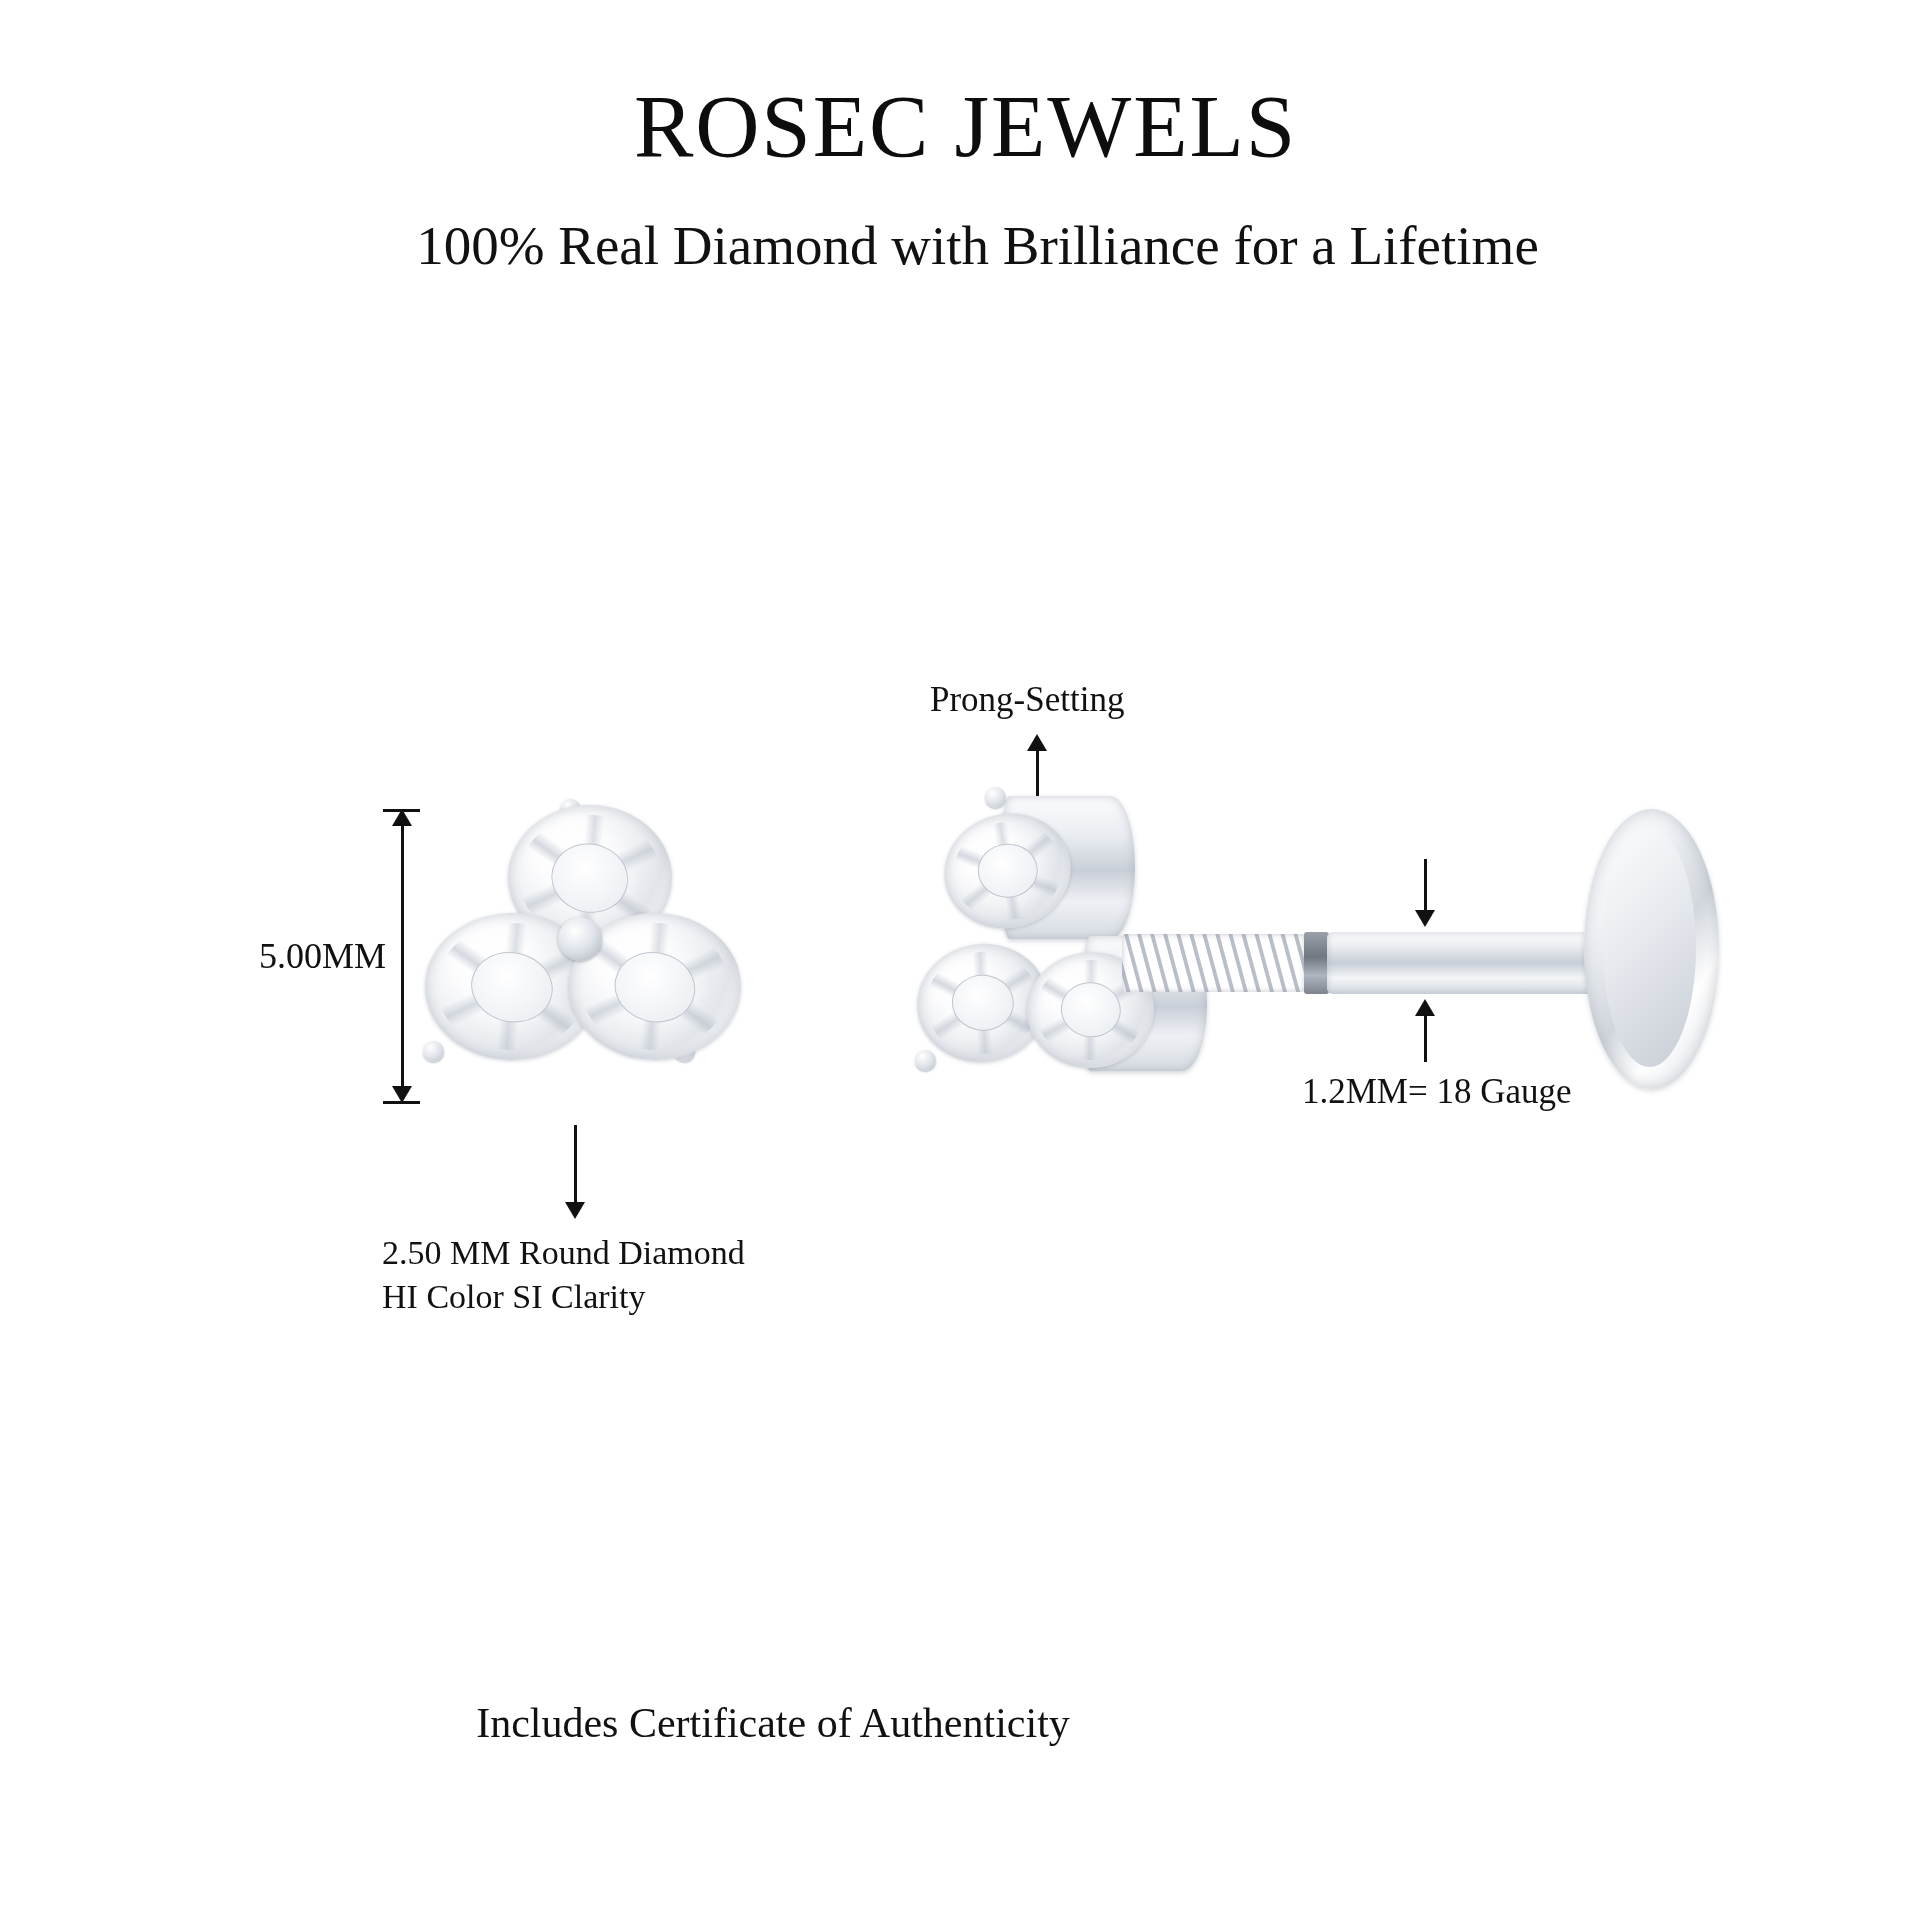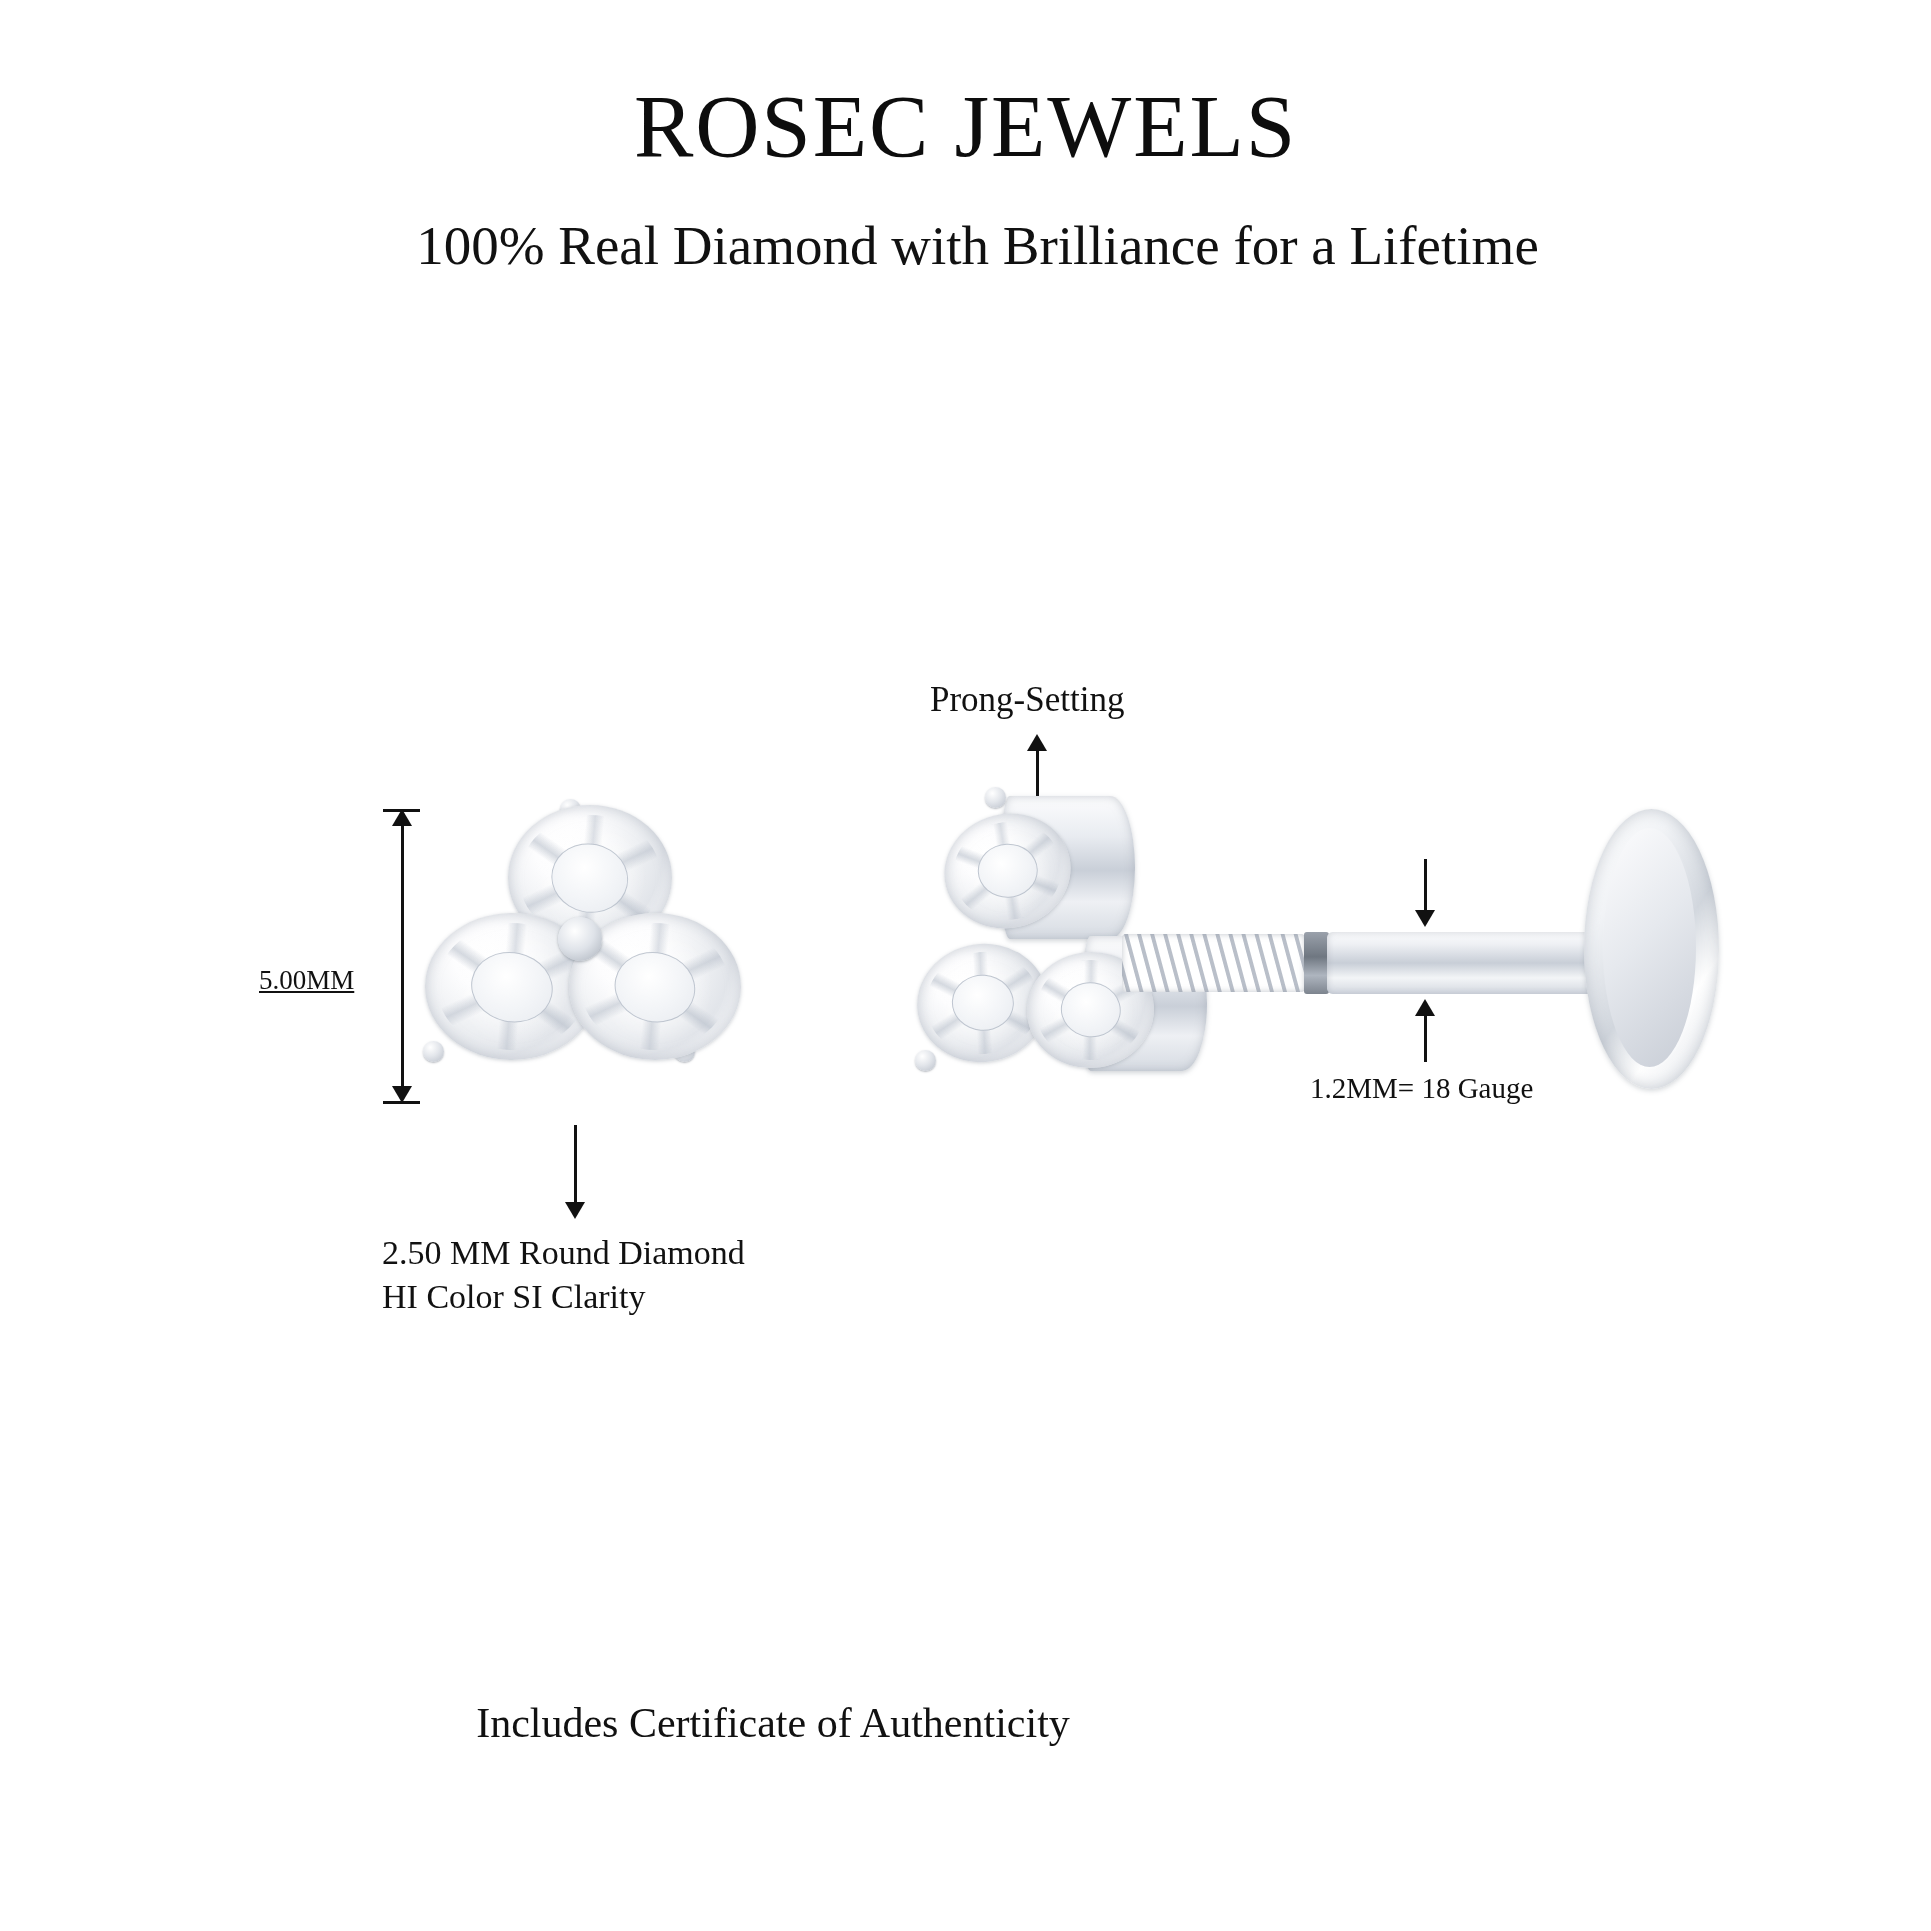--- a/index.html
+++ b/index.html
@@ -199,21 +199,21 @@
 
 <div>
 
   <div class="arrow-up" style="left:392px; top:809px;"></div>
   <div class="vline" style="left:401px; top:814px; height:280px;"></div>
   <div class="arrow-down" style="left:392px; top:1086px;"></div>
 
   <div class="hline" style="left:383px; top:809px; width:37px;"></div>
   <div class="hline" style="left:383px; top:1101px; width:37px;"></div>
 
-  <div class="anno" style="left:259px; top:963px; font-size:27px;text-decoration:underline;">5.00MM</div>
+  <div class="anno" style="left:259px; top:933px; font-size:36px;">5.00MM</div>
 
   <div id="front-view">
 
     <div class="prong" style="left:145px; top:17.4px;"></div>
 
     <div class="gem" style="left:93px; top:23px; width:164px; height:145px;"></div>
 
     <div class="prong" style="left:7.7px; top:259px;"></div>
 
     <div class="gem" style="left:9.7px; top:131px; width:174px; height:147px;"></div>
@@ -262,17 +262,17 @@
     <div class="disc" style="left:657px; top:37px; width:135px; height:280px;"></div>
     <div class="disc-inner" style="left:676px; top:56px; width:93px; height:239px;"></div>
   </div>
 
   <div class="vline" style="left:1424px; top:859px; height:56px;"></div>
   <div class="arrow-down" style="left:1415px; top:910px;"></div>
 
   <div class="arrow-up" style="left:1415px; top:999px;"></div>
   <div class="vline" style="left:1424px; top:1014px; height:48px;"></div>
 
-  <div class="anno" style="left:1302px; top:1070px; font-size:29px;margin-left:8px;">1.2MM= 18 Gauge</div>
+  <div class="anno" style="left:1302px; top:1070px; font-size:35px;">1.2MM= 18 Gauge</div>
 </div>
 
 <div class="footer-note">Includes Certificate of Authenticity</div>
 
 
 </body></html>

